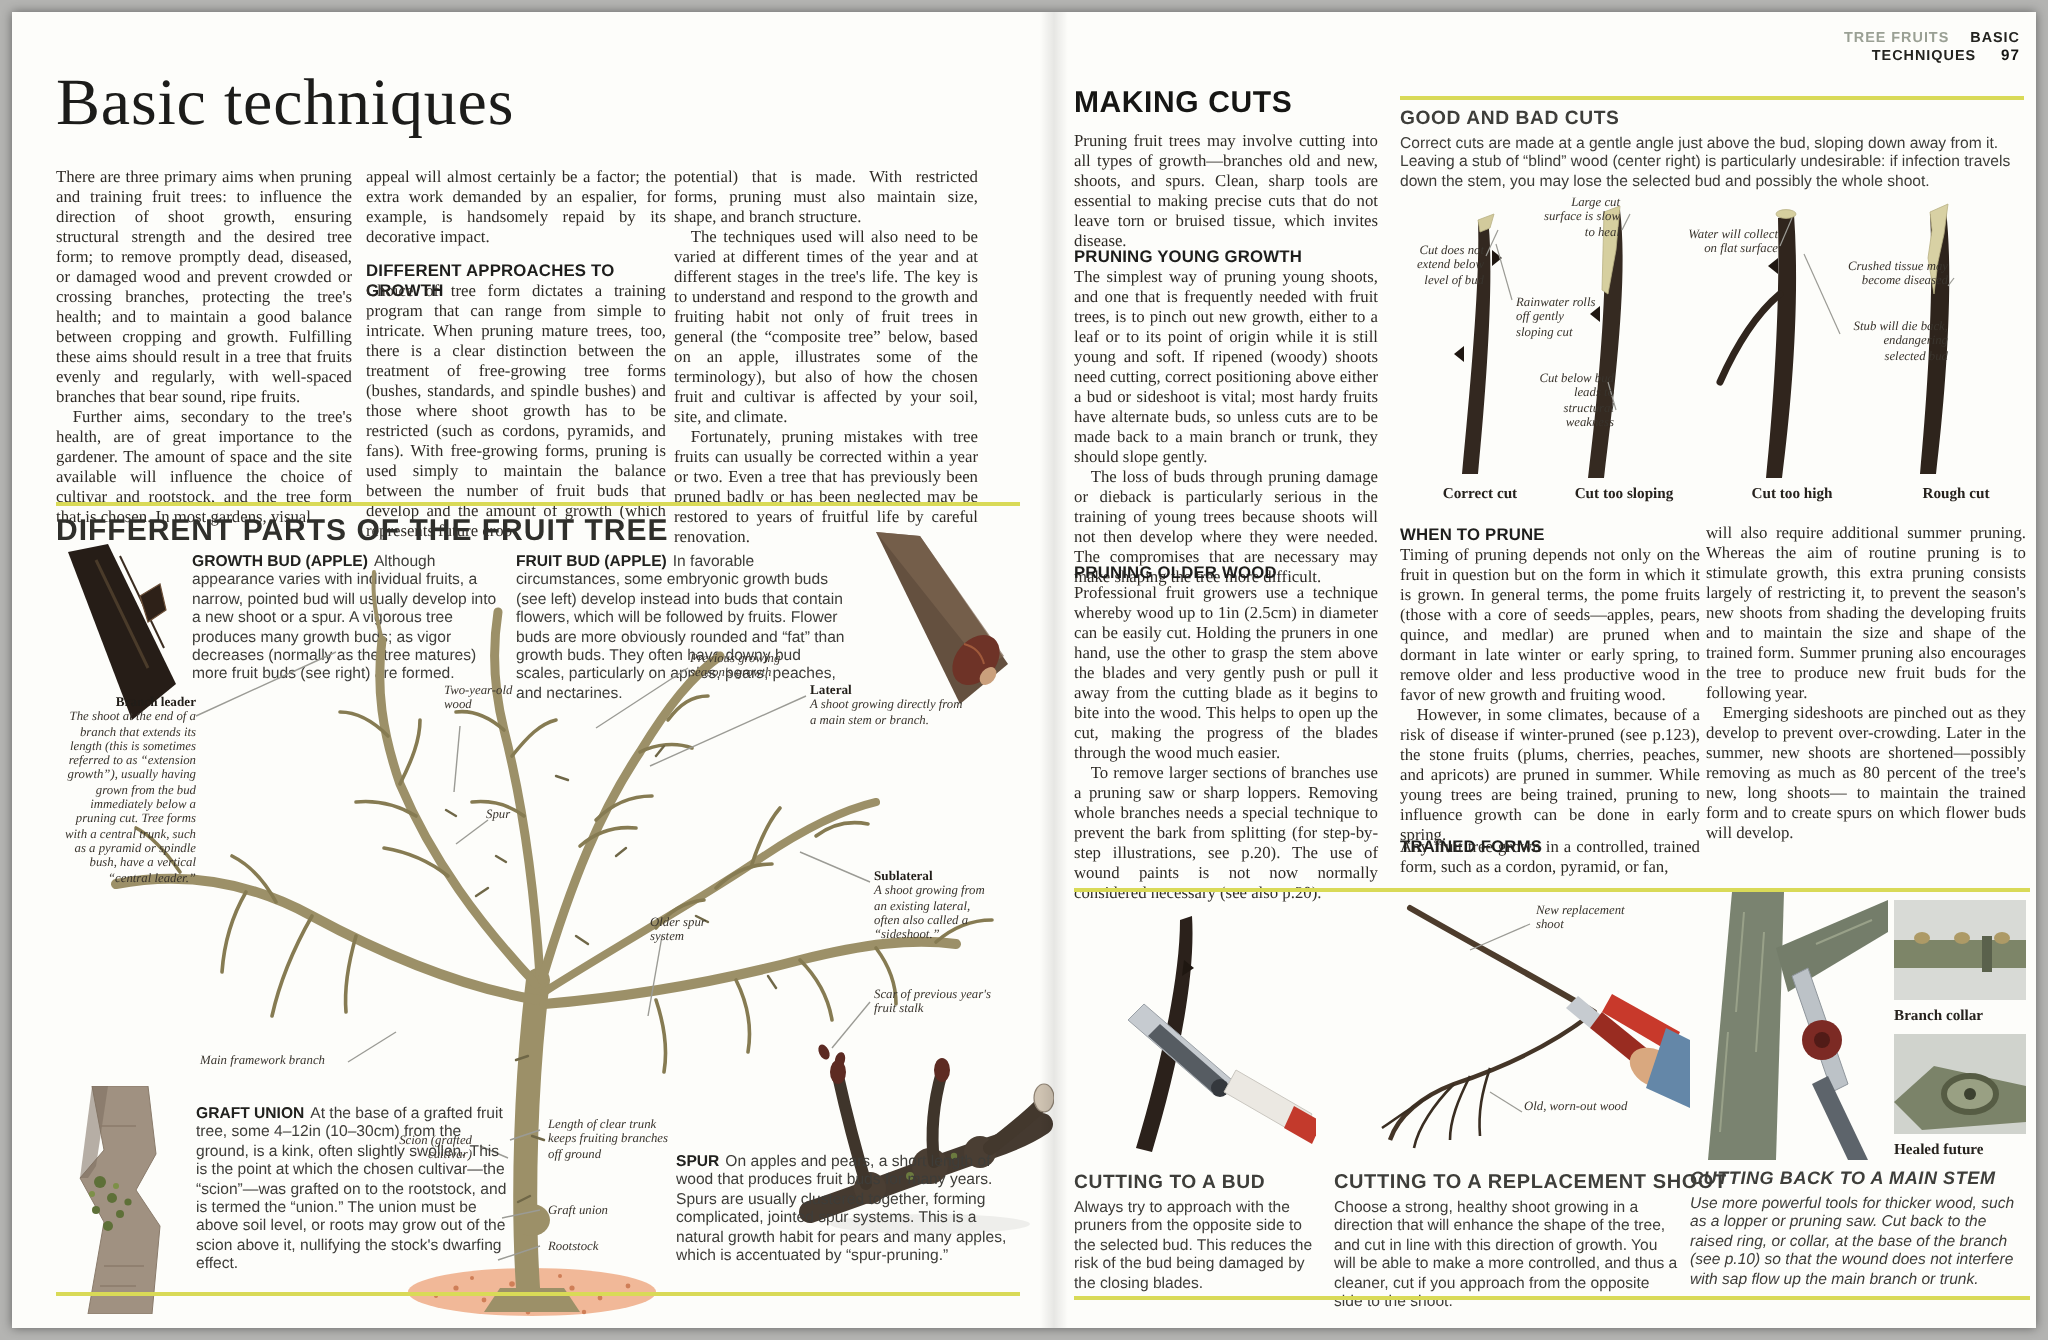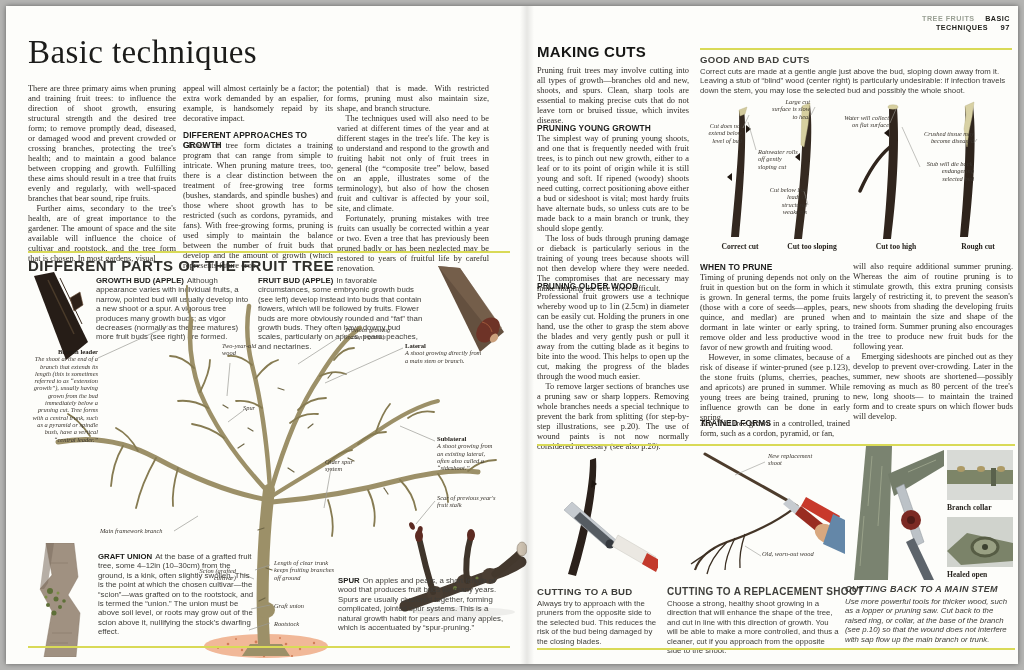--- a/index.html
+++ b/index.html
@@ -346,19 +346,19 @@
     <ellipse cx="54" cy="19" rx="4" ry="3" fill="#ad9a66"></ellipse>
   <rect x="44" y="18" width="5" height="18" fill="#5a614c"></rect>
 </svg>
 <div class="abs pcap" style="left:947px;top:503px;width:66px;text-align:left;">Branch collar</div>
 <svg class="abs" style="left:947px;top:517px;" width="66" height="50" viewBox="0 0 66 50">
   <rect width="66" height="50" fill="#d0d3cd"></rect>
   <polygon points="0,34 20,16 66,26 66,44 14,48" fill="#7b8369"></polygon>
   <ellipse cx="38" cy="30" rx="13" ry="9" fill="#99a083" stroke="#565c44" stroke-width="3"></ellipse>
   <circle cx="38" cy="30" r="3" fill="#3c4130"></circle>
 </svg>
-<div class="abs pcap" style="left:947px;top:570px;width:66px;text-align:left;">Healed open</div>
+<div class="abs pcap" style="left:947px;top:570px;width:66px;text-align:left;">Healed future</div>
 <div class="abs medsh" style="left:845px;top:584px;font-size:9px;font-style:italic;">CUTTING BACK TO A MAIN STEM</div>
 <div class="abs cap" style="left:845px;top:597px;width:170px;font-style:italic;">Use more powerful tools for thicker wood, such as a lopper or pruning saw. Cut back to the raised ring, or collar, at the base of the branch (see p.10) so that the wound does not interfere with sap flow up the main branch or trunk.</div>
 
 <div class="rule" style="left:537px;top:648px;width:478px;"></div>
 
 <div class="gutter"></div>
 
 </body></html>

